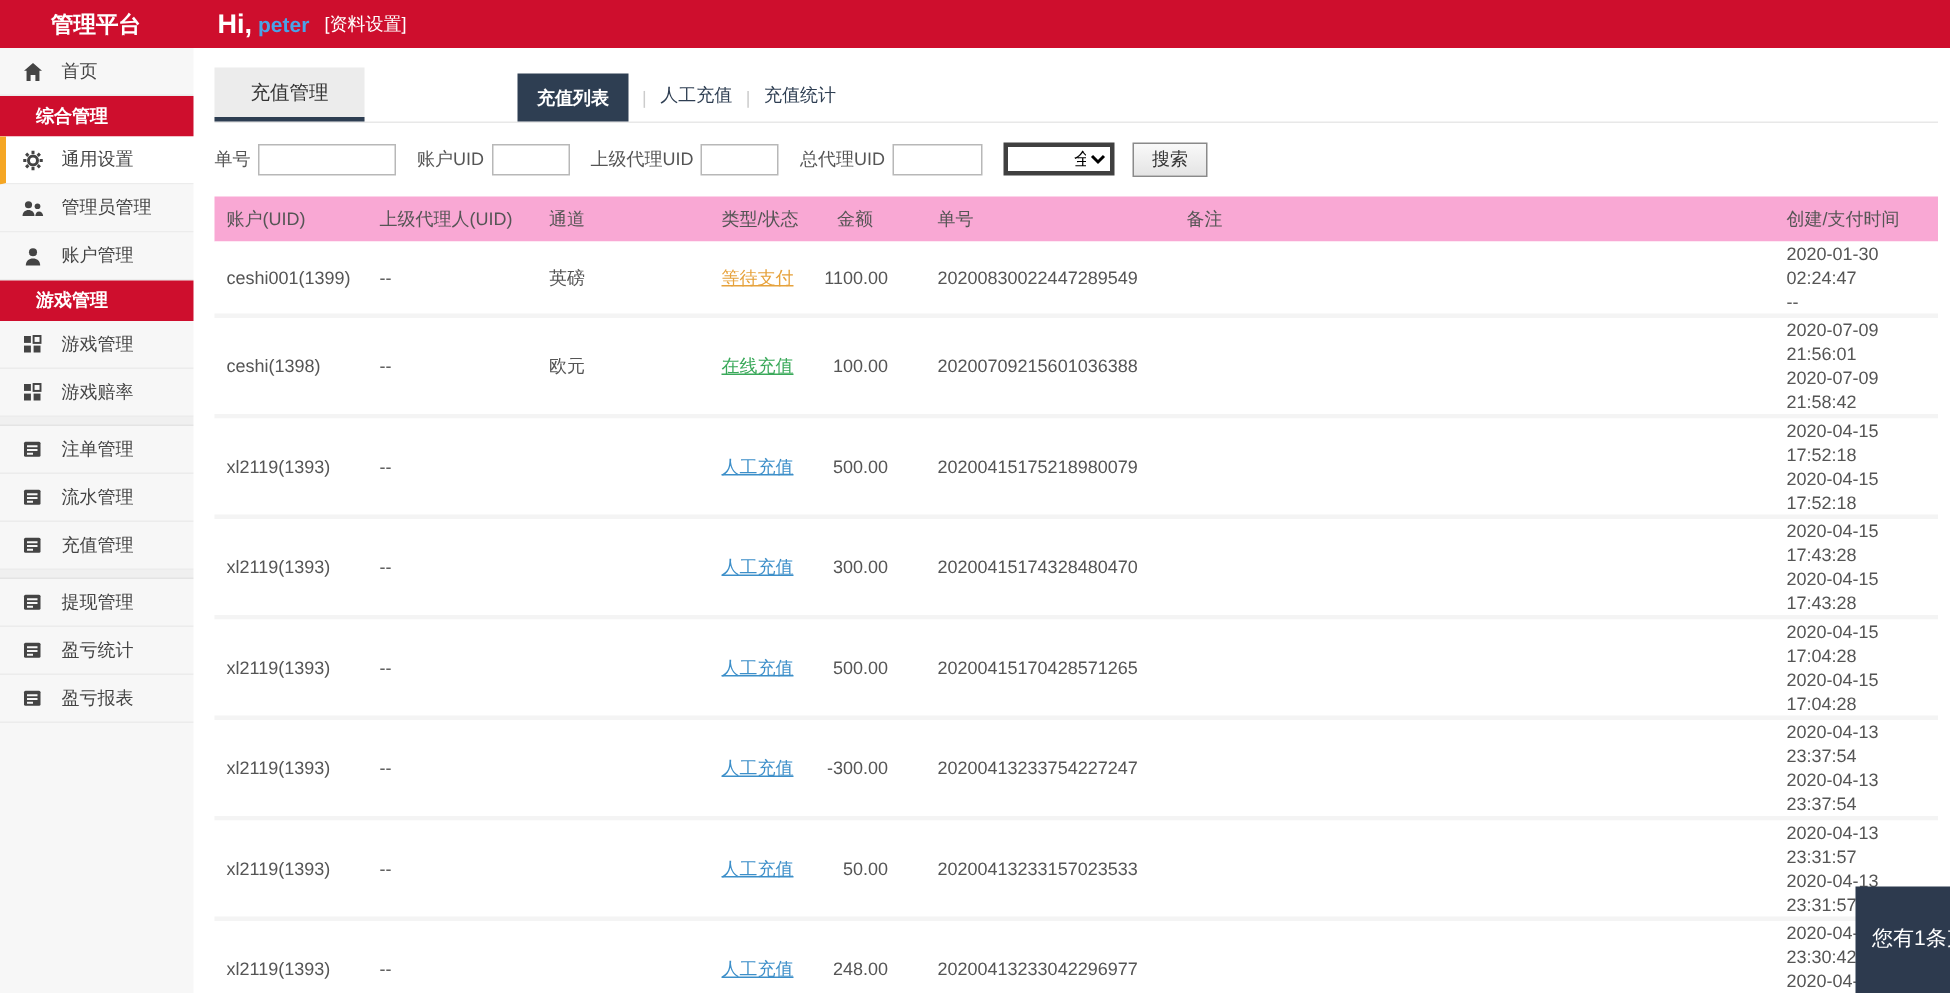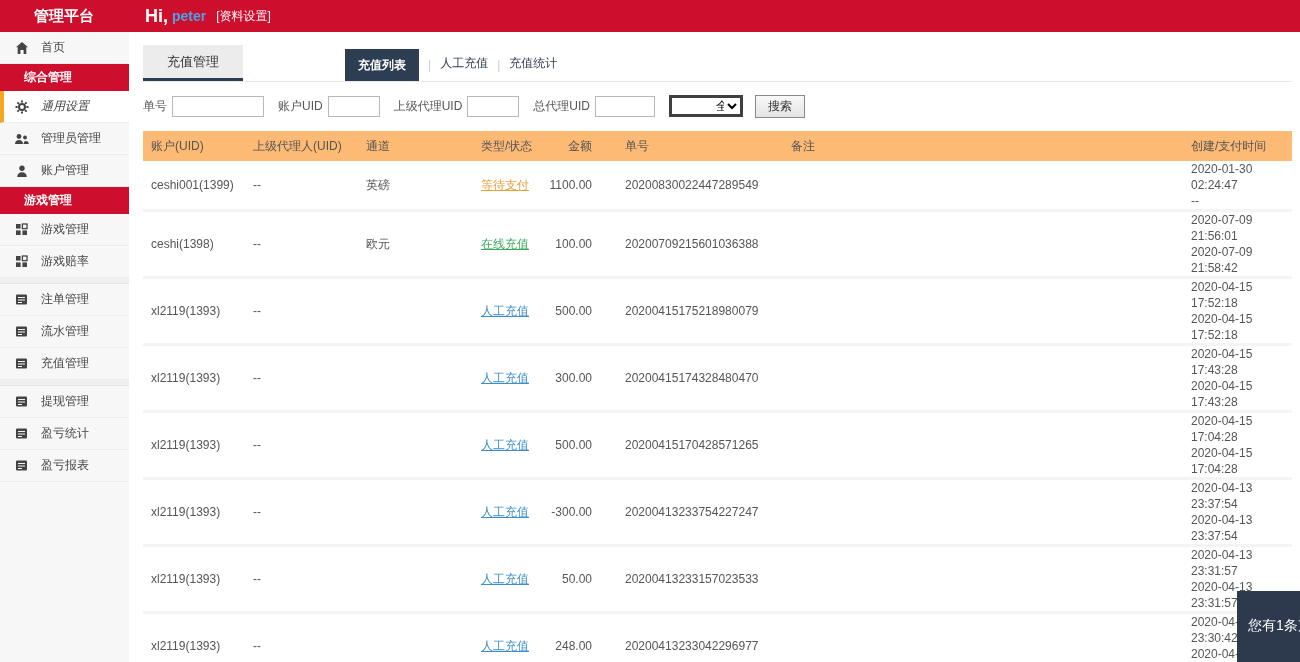--- a/index.html
+++ b/index.html
@@ -16,21 +16,21 @@
   .greet .uname { color:#4aa3e8; font-size:14px; font-weight:bold; }
   .greet .profile { color:#fff; font-size:12px; margin-left:6px; cursor:pointer; }
 
   
   .sidebar { position:absolute; left:0; top:32px; bottom:0; width:156px;
     background:#f7f7f7; border-right:7px solid #7f1d1d; }
   .side-item { height:32px; display:flex; align-items:center; padding-left:14px;
     border-bottom:1px solid #ececec; color:#444; cursor:pointer; background:#f7f7f7; }
   .side-item .icn { width:15px; height:15px; margin-right:12px; display:inline-flex;
     align-items:center; justify-content:center; }
-  .side-item.active { background:#fff; border-left:4px solid #f5a623; padding-left:10px;font-style:italic; }
+  .side-item.active { background:#fff; border-left:4px solid #f5a623; padding-left:10px; }
   .side-section { height:27px; display:flex; align-items:center; padding-left:24px;
     background:#ce0e2d; color:#fff; font-weight:bold; font-size:12px; }
   .side-gap { height:6px; background:#f0f0f0; border-bottom:1px solid #e4e4e4; }
 
   
   .main { position:absolute; left:129px; top:32px; right:0; bottom:0; background:#fff;
     padding:13px 8px 0 14px; overflow:hidden; }
 
   .title-row { display:flex; align-items:flex-end; border-bottom:1px solid #e8e8e8; }
   .page-title { display:inline-block; background:#ececec; color:#333; font-size:13px;
@@ -48,26 +48,26 @@
   .in-order { width:92px; } .in-acc { width:52px; } .in-agent { width:52px; } .in-top { width:60px; }
   .filters select { height:22px; width:74px; border:3px solid #404040; font-size:12px;
     margin-right:12px; background:#fff;padding-left:40px; }
   .btn-search { height:23px; padding:0 12px; font-size:12px; color:#333;
     border:1px solid #8a8a8a; background:linear-gradient(#f9f9f9,#e4e4e4); cursor:pointer; }
 
   
   .table { margin-top:12px; width:1149px; }
   .t-head, .t-row { display:grid;
     grid-template-columns:102px 113px 115px 75px 69px 166px 400px 1fr; align-items:center; }
-  .t-head { background:#fdba74; height:30px; color:#555; }
+  .t-head { background:#f9a8d4; height:30px; color:#555; }
   .t-head > div { padding-left:8px; }
   .t-row { background:#fff; border-bottom:3px solid #f4f4f4; min-height:38px; }
   .t-row > div { padding-left:8px; }
   .c-amt { text-align:right; padding-right:25px !important; padding-left:0 !important; }
-  .t-head .c-amt { padding-right:25px; }
+  .t-head .c-amt { padding-right:25px;text-align:center; }
   .c-date div { line-height:16px; }
   .st { text-decoration:underline; cursor:pointer; }
   .st-wait { color:#e6a23c; } .st-online { color:#3aa95a; }
   .st-manual { color:#3d8fc9; }
 
   
   .notice { position:absolute; left:1237px; top:591px; width:220px; height:120px;
     background:#2d3a4e; color:#fff; font-size:14px; padding:26px 0 0 11px;
     white-space:nowrap; z-index:9; }
 

